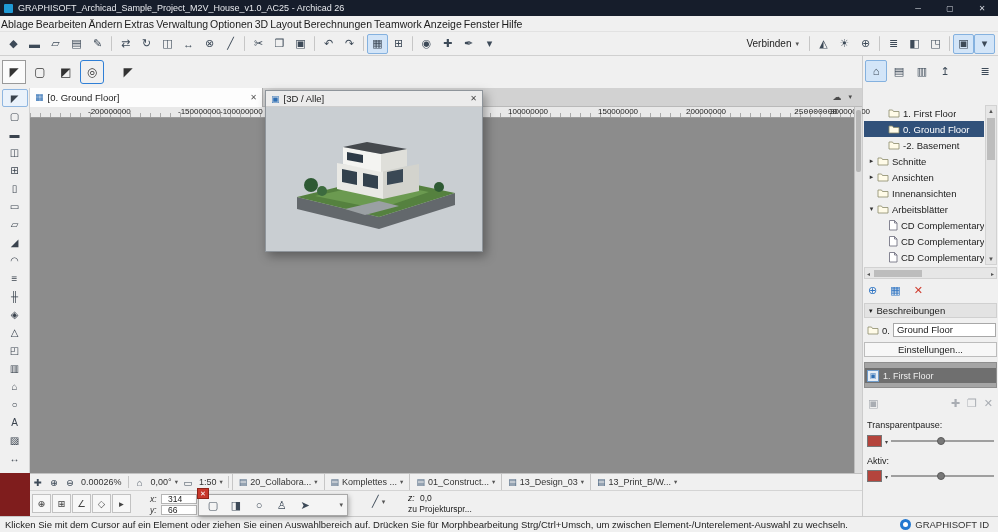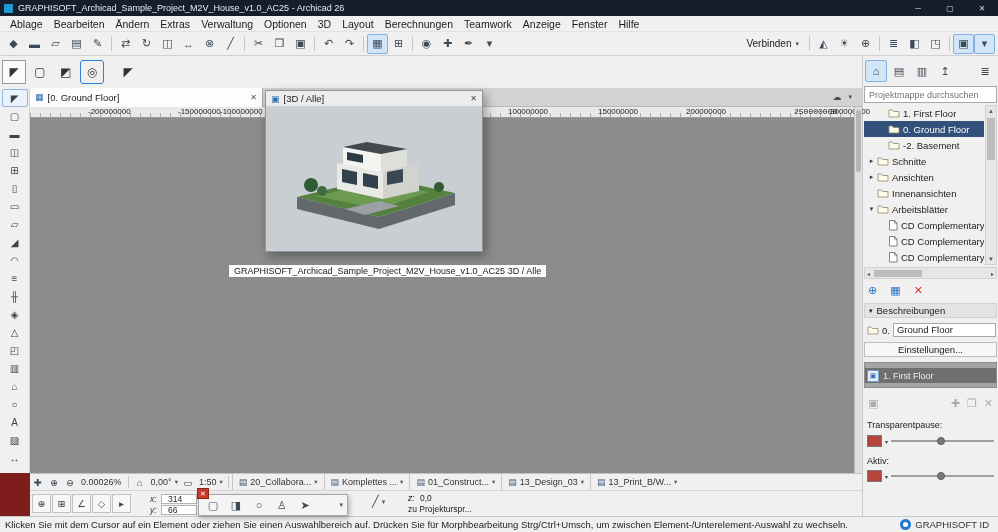--- a/index.html
+++ b/index.html
@@ -7,21 +7,21 @@
   .app { position:relative; width:998px; height:532px; background:#7f1d1d; overflow:hidden; font-size:10px; color:#1b1b1b; }
 
   
   .titlebar { position:absolute; top:0; left:0; right:0; height:16px; background:#161d2b; color:#e8eaee; display:flex; align-items:center; font-size:9px; }
   .tb-logo { width:9px; height:9px; background:#1f9ad6; margin:0 5px 0 4px; border-radius:1px; flex:none; }
   .tb-title { flex:1; white-space:nowrap; overflow:hidden; }
   .win-btn { width:32px; height:16px; display:flex; align-items:center; justify-content:center; font-size:8px; color:#cfd3da; }
 
   
   .menubar { position:absolute; top:16px; left:0; right:0; height:16px; background:#f0f0f0; border-bottom:1px solid #e2e2e2; display:flex; align-items:center; font-size:10.5px; }
-  .menu-item { padding:0 1px; height:100%; display:flex; align-items:center;margin-left:9px; }
+  .menu-item { padding:0 1px; height:100%; display:flex; align-items:center; }
 
   
   .toolbar { position:absolute; top:32px; left:0; right:0; height:24px; background:#f0f0f0; border-bottom:1px solid #d0d0d0; display:flex; align-items:center; padding:0 3px; }
   .t-ic { min-width:21px; height:20px; display:flex; align-items:center; justify-content:center; font-size:11px; color:#3d4a58; border-radius:2px; }
   .t-ic.sep { min-width:1px; width:1px; height:15px; background:#c6c6c6; margin:0 3px; pointer-events:none; }
   .t-ic.on { background:#d3e5f8; border:1px solid #84b1df; }
   .verbinden { display:flex; align-items:center; gap:4px; font-size:10px; color:#222; padding:2px 7px; }
   .verbinden .ar { font-size:7px; color:#555; }
   .tb-right { margin-left:auto; display:flex; align-items:center; }
 
@@ -384,21 +384,20 @@
           <polygon points="102,35 128,30 128,47 102,53" fill="#dfdfda"></polygon>
           <polygon points="64,28 88,23 128,30 102,35" fill="#45494d"></polygon>
           <polygon points="68,33 84,36 84,44 68,41" fill="#2e3b47"></polygon>
           <circle cx="32" cy="66" r="7" fill="#2e5a34"></circle>
           <circle cx="43" cy="72" r="5" fill="#3c6b3e"></circle>
           <circle cx="160" cy="68" r="5" fill="#2e5a34"></circle>
         </svg>
       </div>
     </div>
 
-    <div class="tooltip">GRAPHISOFT_Archicad_Sample_Project_M2V_House_v1.0_AC25 3D / Alle</div>
   </div>
 
   <div class="bottombar">
     <span style="display:flex;align-items:center">
 
         <span class="bb-ic">✚</span>
 
         <span class="bb-ic">⊕</span>
 
         <span class="bb-ic">⊖</span>
@@ -504,21 +503,20 @@
         <span class="np-ic on">⌂</span>
 
         <span class="np-ic">▤</span>
 
         <span class="np-ic">▥</span>
 
         <span class="np-ic">↥</span>
 
         <span class="np-ic end">≣</span>
       </div>
-    <input class="np-search" placeholder="Projektmappe durchsuchen" style="">
     <div class="np-tree">
 
         <div class="tree-row ind2">
           <span class="twist"></span>
           <span class="ticon">
             <svg class="i-folder" width="12" height="10" viewBox="0 0 12 10">
               <path d="M1 2 h3.5 l1 1.5 H11 v5.5 H1 z" fill="#fffbe8" stroke="#8a8a6a" stroke-width="0.8"></path>
             </svg>
 
           </span>

